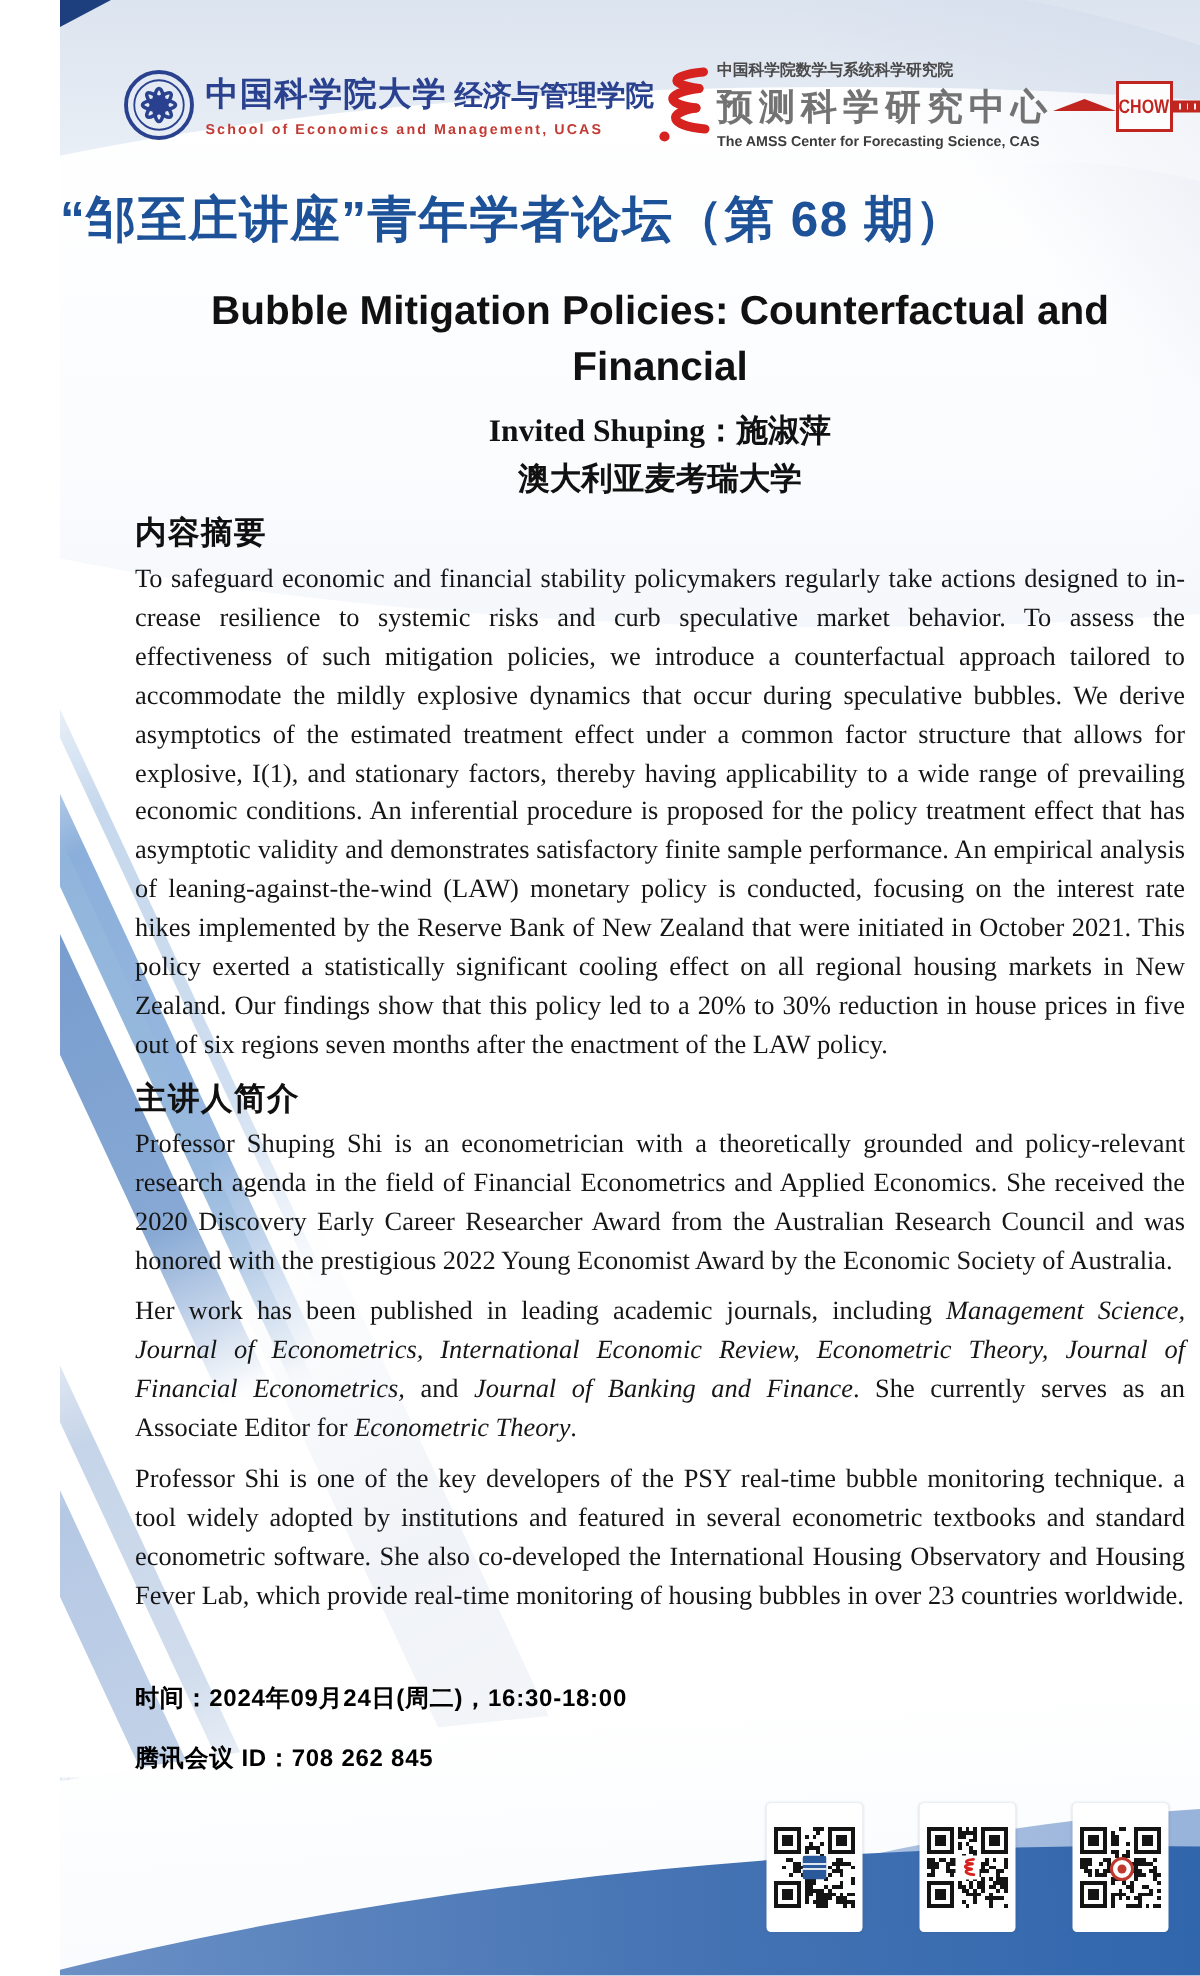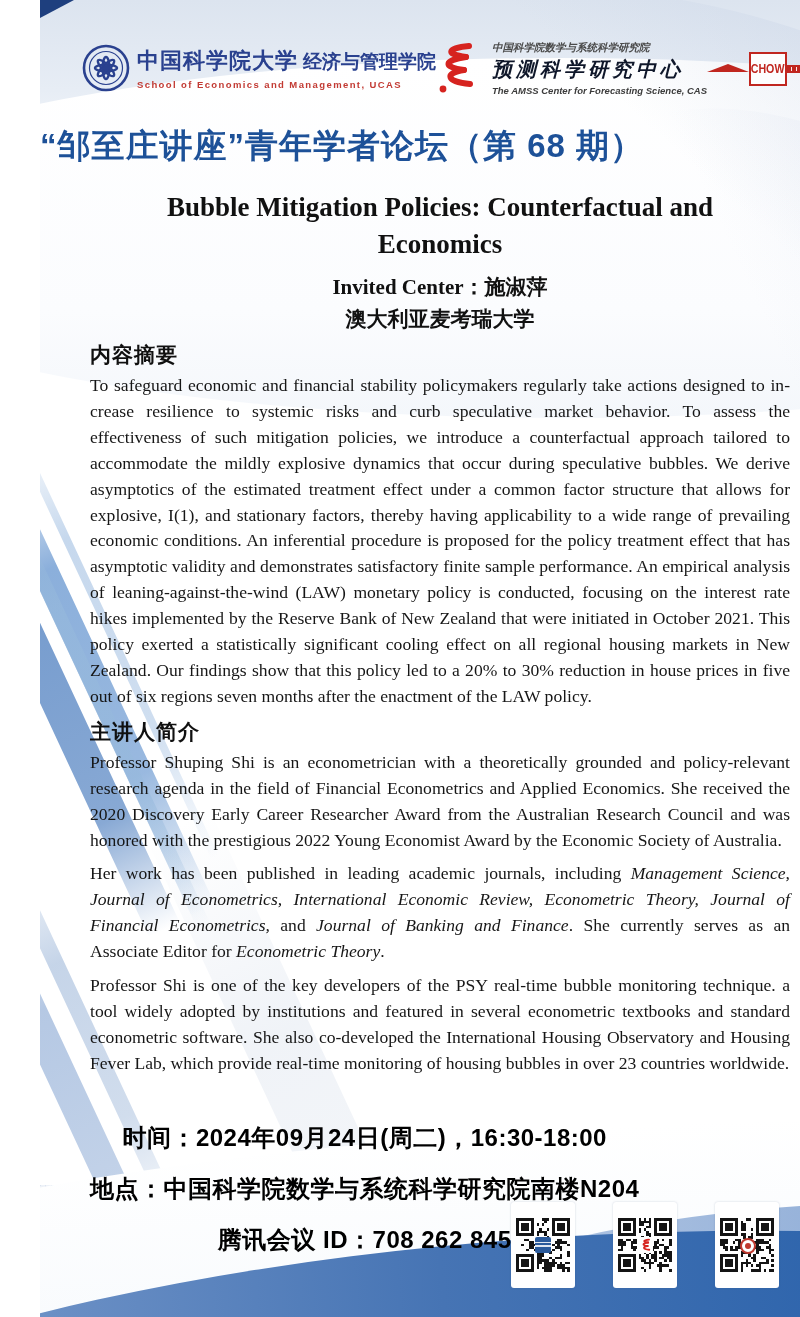--- a/index.html
+++ b/index.html
@@ -48,58 +48,58 @@
     transform:rotate(-4deg);}
   
   .logos{position:absolute;top:40px;left:42px;right:26px;display:flex;
     justify-content:space-between;align-items:center;z-index:5;}
   .logo1{display:flex;align-items:center;gap:7px;}
   .emblem{width:48px;height:48px;flex:0 0 auto;}
   .l1-row{display:flex;align-items:baseline;gap:5px;white-space:nowrap;}
   .l1-cn{font-family:"Liberation Serif",serif;font-weight:bold;font-size:22px;color:#2a418f;letter-spacing:1px;}
   .l1-dept{font-weight:bold;font-size:19px;color:#2a418f;}
   .l1-en{font-size:9.5px;font-weight:bold;color:#c23a33;letter-spacing:1.4px;margin-top:3px;white-space:nowrap;}
-  .logo2{display:flex;align-items:center;gap:16px;font-style:italic;}
+  .logo2{display:flex;align-items:center;gap:2px;}
   .amss-glyph{width:40px;height:56px;flex:0 0 auto;}
   .l2-line1{font-size:10.5px;font-weight:bold;color:#4a4a4a;white-space:nowrap;}
-  .l2-line2{font-family:"Liberation Serif",serif;font-size:20px;font-weight:bold;color:#0f172a;
+  .l2-line2{font-family:"Liberation Serif",serif;font-size:24px;font-weight:bold;color:#737373;
     letter-spacing:4px;white-space:nowrap;margin:1px 0 2px;}
   .l2-line3{font-size:9.5px;font-weight:bold;color:#3c3c3c;white-space:nowrap;}
   .logo3{display:flex;align-items:center;gap:7px;}
   .chow-mark{display:flex;flex-direction:row;align-items:center;flex:0 0 auto;}
   .chow-roof{width:0;height:0;border-bottom:8px solid var(--logo-red,#c0261f);
     border-left:21px solid transparent;border-right:21px solid transparent;}
   .chow-box{width:34px;height:30px;border:2.5px solid var(--logo-red,#c0261f);margin-top:1px;
     display:flex;align-items:center;justify-content:center;background:#fdfdfd;}
   .chow-box span{color:var(--logo-red,#c0261f);font-weight:900;font-size:13px;transform:scaleX(.82);letter-spacing:0;}
   .chow-banner{width:39px;height:8px;background:var(--logo-red,#c0261f);margin-top:1px;
     background-image:repeating-linear-gradient(90deg,rgba(255,255,255,.9) 0 1px,rgba(255,255,255,0) 1px 5px);
     background-size:80% 50%;background-position:center;background-repeat:no-repeat,repeat;}
   .l3-cn{font-family:"Liberation Serif",serif;font-size:14.5px;font-weight:bold;
     color:var(--logo-red,#c0261f);letter-spacing:1px;white-space:nowrap;}
   .l3-en{font-size:8px;font-weight:bold;color:#c5463f;letter-spacing:.4px;white-space:nowrap;margin-top:1px;}
   
   .series-title{position:absolute;top:124px;left:0;width:100%;margin:0;text-align:left;z-index:5;
     font-size:33px;font-weight:800;color:var(--title-blue,#1d5198);letter-spacing:1px;}
   .talk-title{position:absolute;top:189px;left:40px;right:40px;margin:0;text-align:center;z-index:5;
-    font-family:Liberation Serif, serif;font-size:27px;line-height:37px;font-weight:bold;color:#111111;}
+    font-family:Liberation Sans, sans-serif;font-size:27px;line-height:37px;font-weight:bold;color:#111111;}
   .speaker-line{position:absolute;top:273px;left:0;width:100%;text-align:center;z-index:5;
     font-family:"Liberation Serif",serif;font-size:21px;font-weight:bold;color:#111111;}
   .affiliation{position:absolute;top:305px;left:0;width:100%;text-align:center;z-index:5;
     font-family:"Liberation Serif",serif;font-size:21px;font-weight:bold;color:#111111;}
   
   .content{position:absolute;top:341px;left:50px;width:700px;z-index:5;}
   .content h3{margin:0 0 4px 0;font-size:21px;font-weight:bold;color:#101010;letter-spacing:1px;}
   .content h3.h-bio{margin-top:3px;}
   .content p{margin:0 0 8px 0;font-family:"Liberation Serif",serif;font-size:17.6px;
     line-height:25.9px;color:#161616;text-align:justify;}
   .content p .it{font-style:italic;}
   
   .details{position:absolute;left:50px;top:1122px;z-index:5;}
-  .detail-line{font-size:24px;font-weight:bold;color:#000000;letter-spacing:.5px;margin-bottom:19px;white-space:nowrap;text-align:center;}
+  .detail-line{font-size:16px;font-weight:bold;color:#000000;letter-spacing:.5px;margin-bottom:19px;white-space:nowrap;}
   
   .qr-tile{position:absolute;top:1202px;width:64px;height:86px;background:#ffffff;border-radius:3px;
     z-index:6;display:flex;align-items:center;justify-content:center;box-shadow:0 0 2px rgba(60,80,120,.25);}
   .qr-t1{left:471px;} .qr-t2{left:573px;} .qr-t3{left:675px;}
   .qr-box{position:relative;width:54px;height:54px;}
   .qr-grid,.qr-grid svg{position:absolute;inset:0;width:54px;height:54px;}
   .qr-center{position:absolute;left:19px;top:19px;width:16px;height:16px;background:#ffffff;
     display:flex;align-items:center;justify-content:center;}
   .qr-c-blue{background:#2a5a9c;border-radius:2px;
     background-image:linear-gradient(0deg,rgba(255,255,255,0) 40%,rgba(255,255,255,.85) 40%,rgba(255,255,255,.85) 48%,rgba(255,255,255,0) 48%,rgba(255,255,255,0) 62%,rgba(255,255,255,.85) 62%,rgba(255,255,255,.85) 70%,rgba(255,255,255,0) 70%);}
@@ -176,36 +176,35 @@
       </div>
       <div class="l3-text">
         <div class="l3-cn">厦门大学邹至庄经济研究院</div>
         <div class="l3-en">PAULA AND GREGORY CHOW INSTITUTE FOR</div>
         <div class="l3-en">STUDIES IN ECONOMICS, XIAMEN UNIVERSITY</div>
       </div>
     </div>
   </header>
 
   <h1 class="series-title">“邹至庄讲座”青年学者论坛（第 68 期）</h1>
-  <h2 class="talk-title"><span>Bubble Mitigation Policies: Counterfactual and</span><br><span>Economics</span></h2>
-  <div class="speaker-line"><span>Invited Center：</span><span>施淑萍</span></div>
+  <h2 class="talk-title"><span>Bubble Mitigation Policies: Counterfactual and</span><br><span>Financial</span></h2>
+  <div class="speaker-line"><span>Invited Shuping：</span><span>施淑萍</span></div>
   <div class="affiliation">澳大利亚麦考瑞大学</div>
 
   <main class="content">
     <h3>内容摘要</h3>
     <p>To safeguard economic and financial stability policymakers regularly take actions designed to in-crease resilience to systemic risks and curb speculative market behavior. To assess the effectiveness of such mitigation policies, we introduce a counterfactual approach tailored to accommodate the mildly explosive dynamics that occur during speculative bubbles. We derive asymptotics of the estimated treatment effect under a common factor structure that allows for explosive, I(1), and stationary factors, thereby having applicability to a wide range of prevailing economic conditions. An inferential procedure is proposed for the policy treatment effect that has asymptotic validity and demonstrates satisfactory finite sample performance. An empirical analysis of leaning-against-the-wind (LAW) monetary policy is conducted, focusing on the interest rate hikes implemented by the Reserve Bank of New Zealand that were initiated in October 2021. This policy exerted a statistically significant cooling effect on all regional housing markets in New Zealand. Our findings show that this policy led to a 20% to 30% reduction in house prices in five out of six regions seven months after the enactment of the LAW policy.</p>
     <h3 class="h-bio">主讲人简介</h3>
     <p>Professor Shuping Shi is an econometrician with a theoretically grounded and policy-relevant research agenda in the field of Financial Econometrics and Applied Economics. She received the 2020 Discovery Early Career Researcher Award from the Australian Research Council and was honored with the prestigious 2022 Young Economist Award by the Economic Society of Australia.</p>
     <p><span>Her work has been published in leading academic journals, including </span><span class="it">Management Science, Journal of Econometrics, International Economic Review, Econometric Theory, Journal of Financial Econometrics,</span><span> and </span><span class="it">Journal of Banking and Finance</span><span>. She currently serves as an Associate Editor for </span><span class="it">Econometric Theory</span><span>.</span></p>
     <p>Professor Shi is one of the key developers of the PSY real-time bubble monitoring technique. a tool widely adopted by institutions and featured in several econometric textbooks and standard econometric software. She also co-developed the International Housing Observatory and Housing Fever Lab, which provide real-time monitoring of housing bubbles in over 23 countries worldwide.</p>
   </main>
 
   <div class="details">
     <div class="detail-line">时间：2024年09月24日(周二)，16:30-18:00</div>
-    <div class="detail-line">地点：中国科学院数学与系统科学研究院南楼N204</div>
     <div class="detail-line">腾讯会议 ID：708 262 845</div>
   </div>
 
   <div class="qr-tile qr-t1">
     <div class="qr-box">
       <div class="qr-grid">
           <svg xmlns="http://www.w3.org/2000/svg" viewBox="0 0 21 21" shape-rendering="crispEdges">
             <rect x="10" y="0" width="1" height="1" fill="#141414"></rect>
             <rect x="11" y="0" width="1" height="1" fill="#141414"></rect>
             <rect x="12" y="0" width="1" height="1" fill="#141414"></rect>

